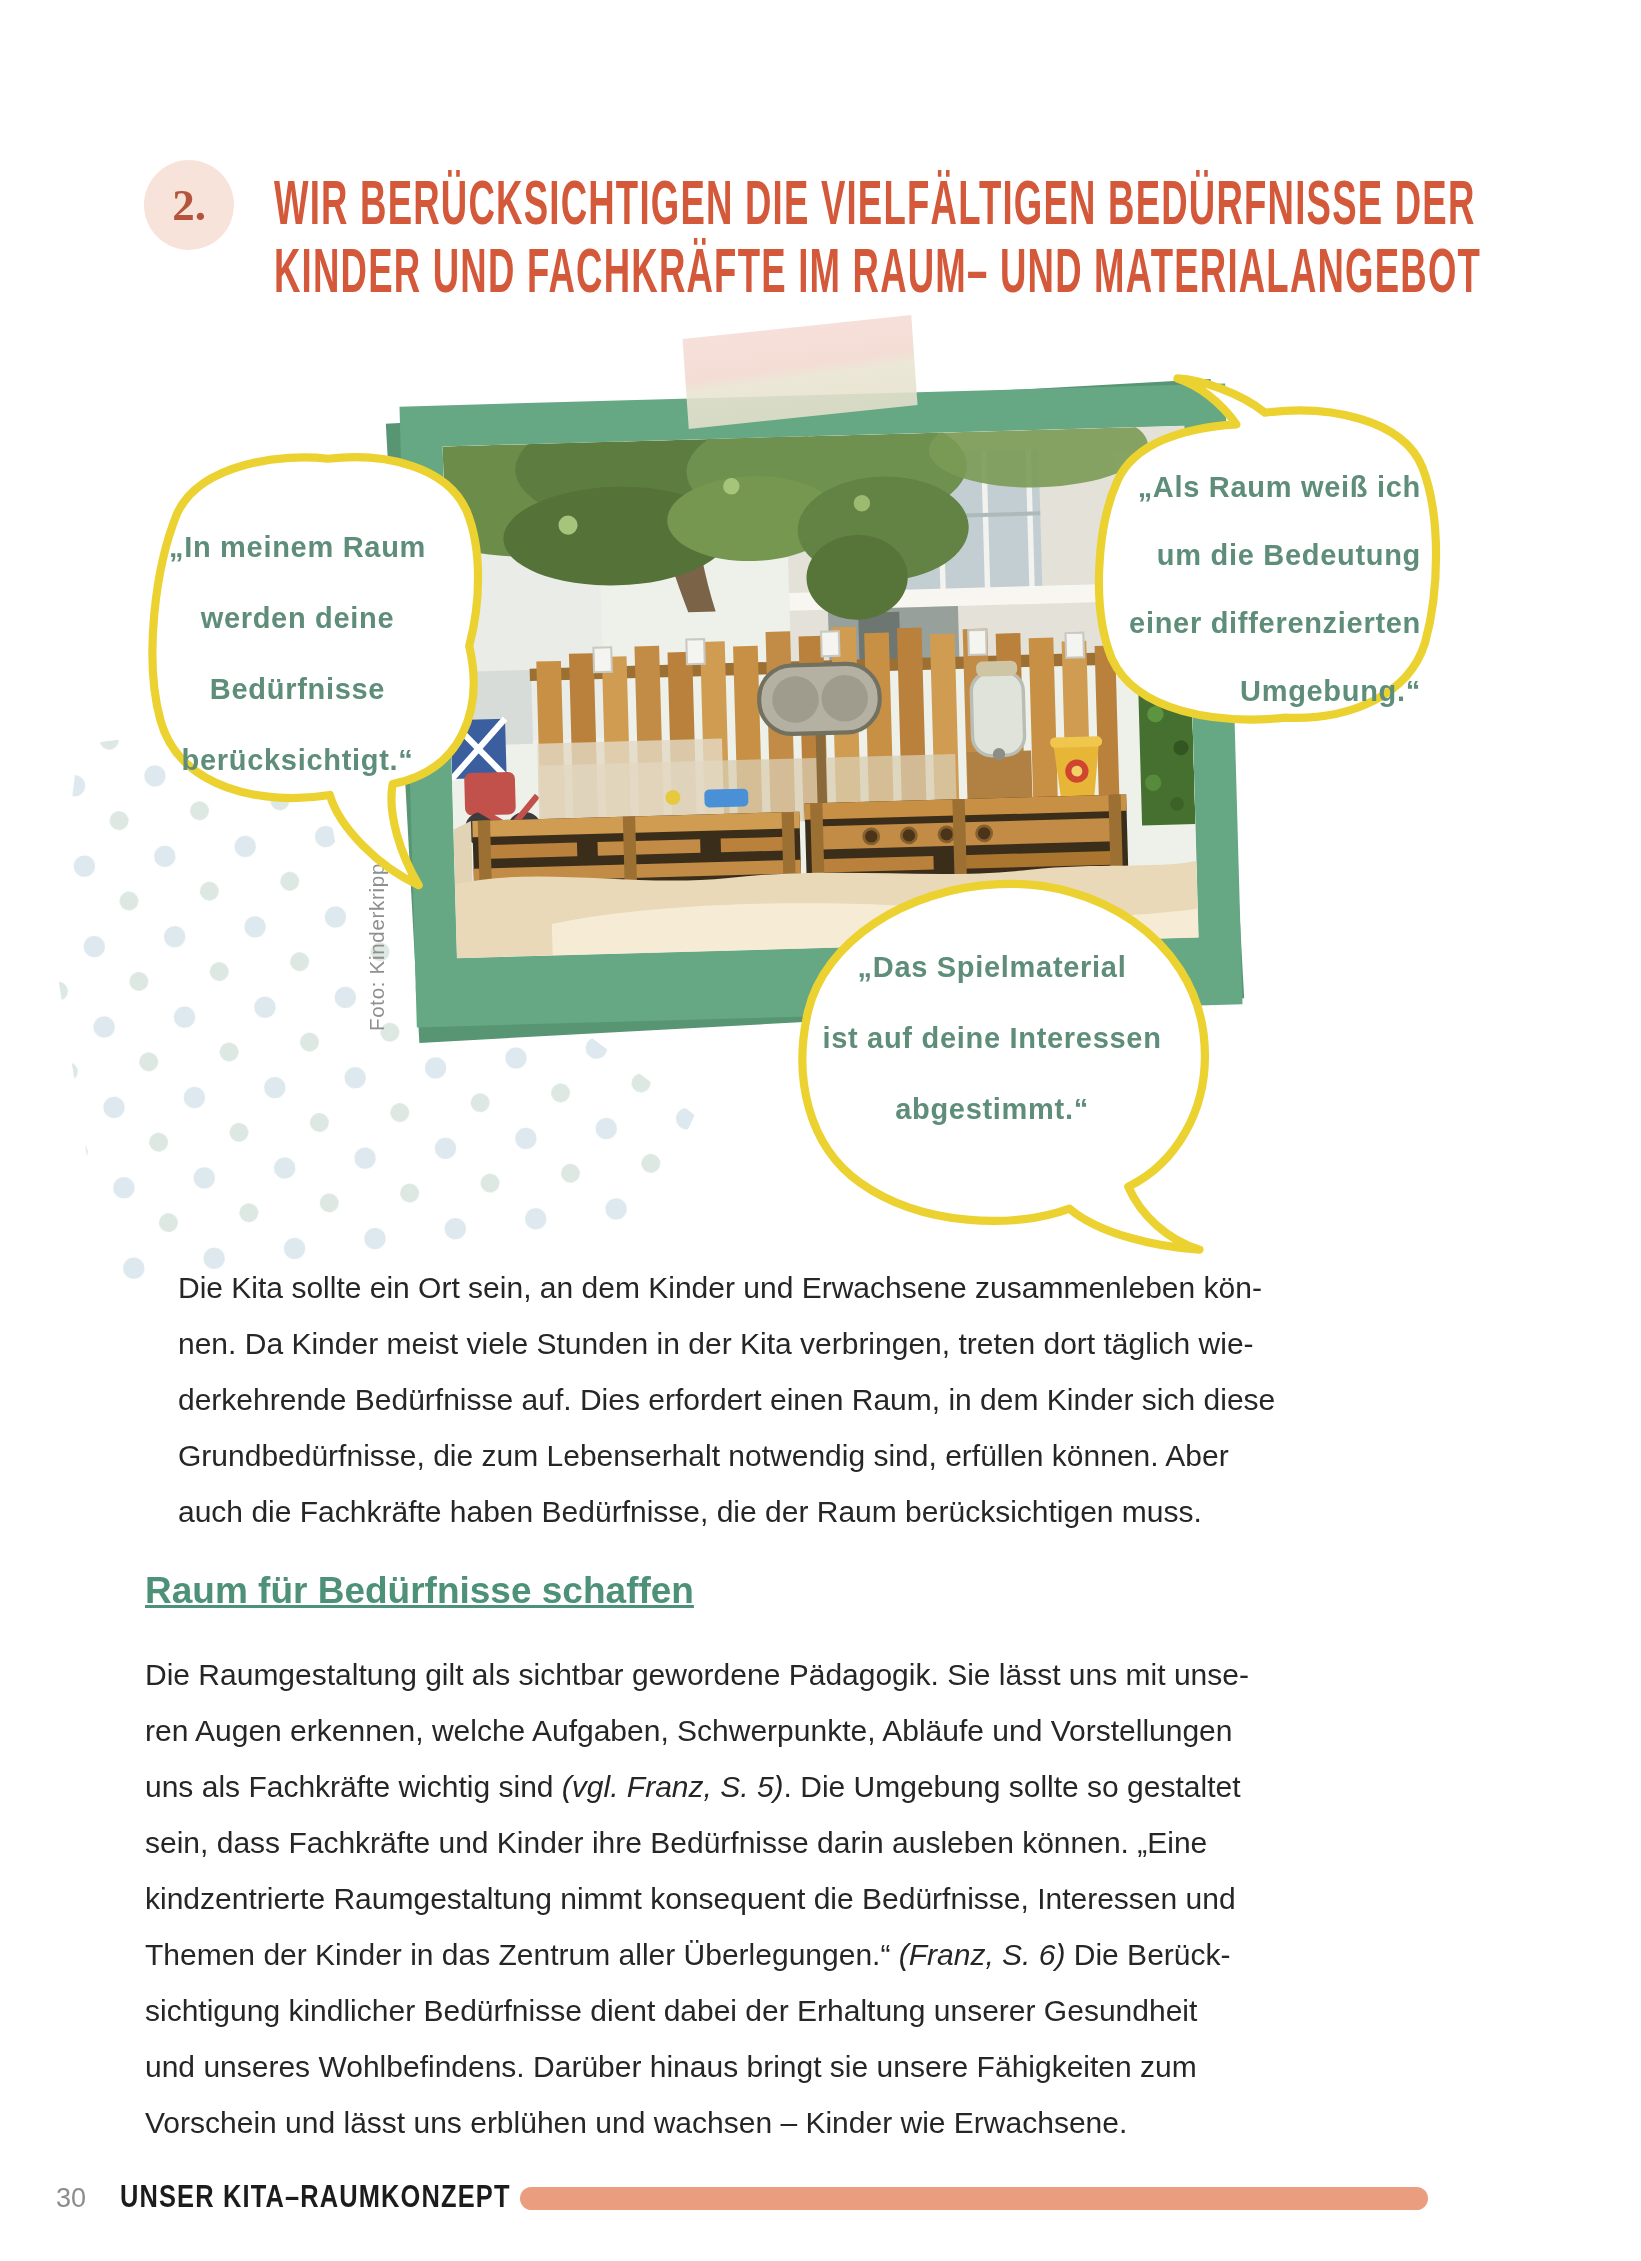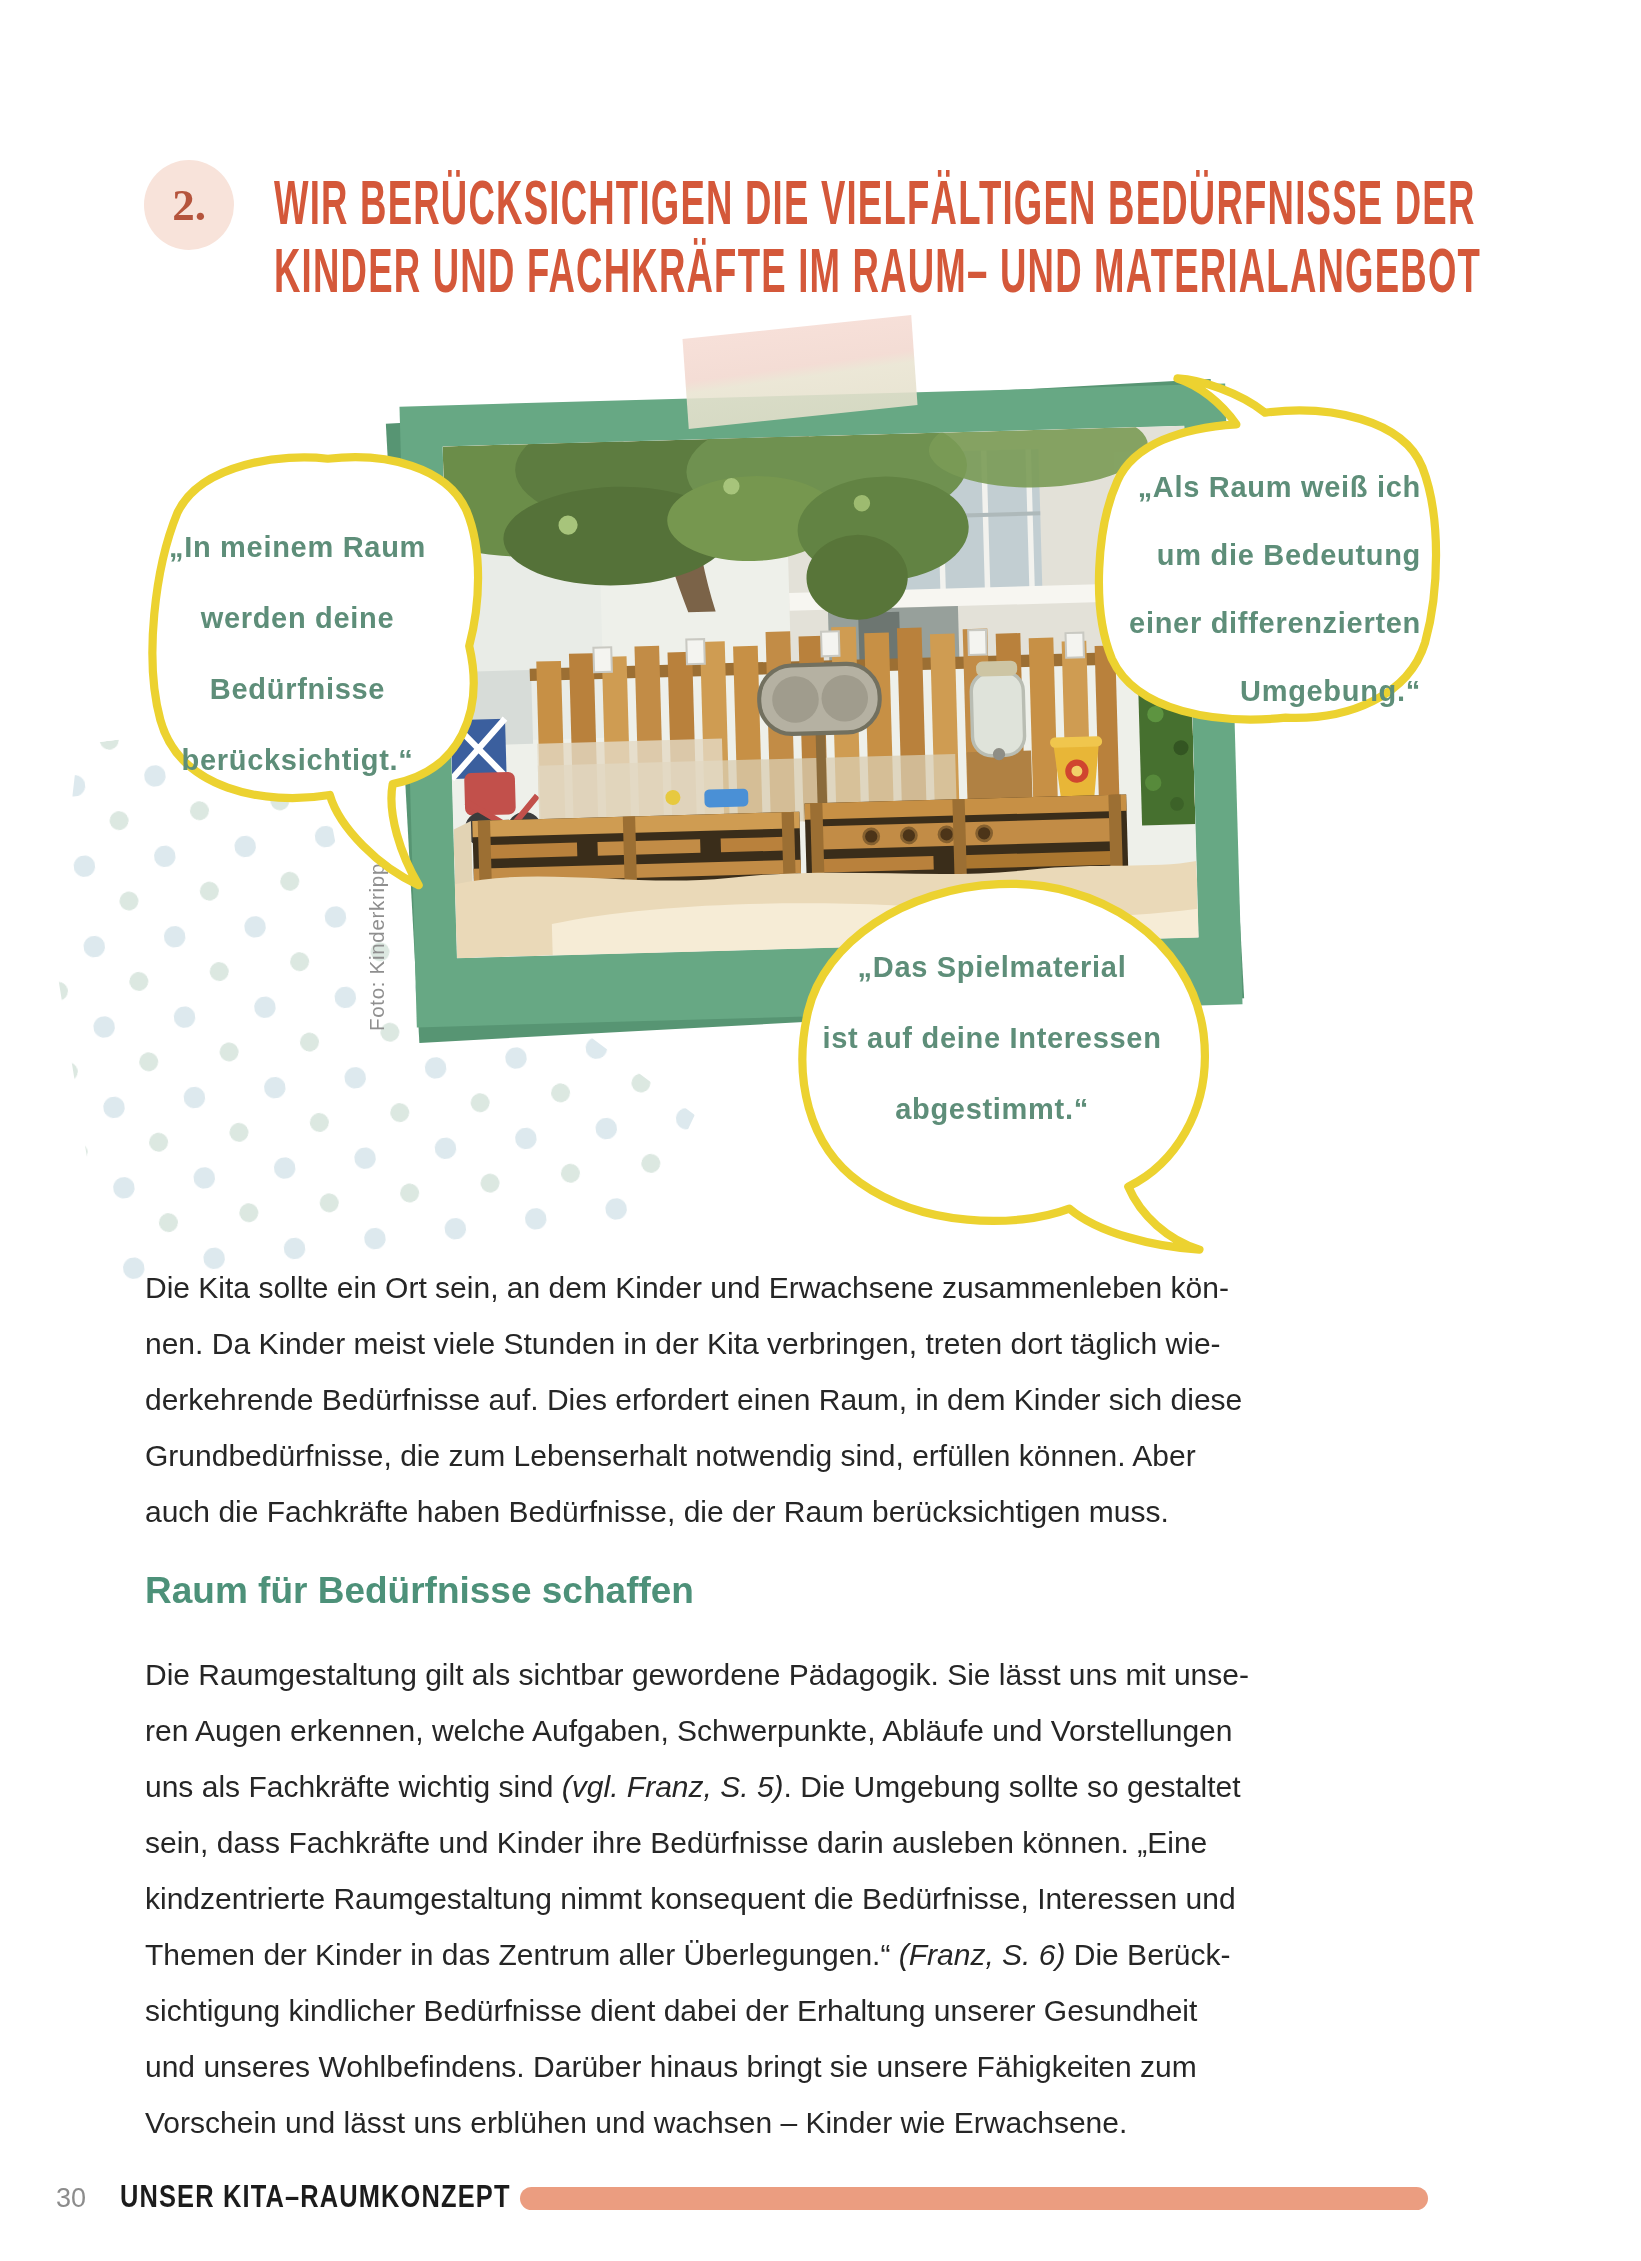--- a/index.html
+++ b/index.html
@@ -51,23 +51,23 @@
   .bubble-text{position:absolute;text-align:center;white-space:pre-line;
     color:var(--quote_green);font-weight:bold;font-size:29px;letter-spacing:0.7px;}
   .bt-left{left:116px;top:512px;width:363px;line-height:71px;}
   .bt-right{left:1093px;top:453px;width:328px;line-height:68px;text-align:right;}
   .bt-bottom{left:787px;top:932px;width:410px;line-height:71px;}
 
   
   .par{position:absolute;left:145px;width:1409px;white-space:pre-line;
     color:var(--body_text);font-size:30px;line-height:56px;}
   .par .it{font-style:italic;}
-  .par1{top:1260px;}
+  .par1{top:1260px;margin-left:33px;}
   .section-heading{position:absolute;left:145px;top:1570px;color:var(--subheading_teal);
-    font-weight:bold;font-size:37px;}
+    font-weight:bold;font-size:37px;text-decoration:underline;}
   .par2{top:1647px;}
 
   
   .footer-pagenum{position:absolute;left:56px;top:2183px;font-size:27px;color:var(--pagenum_gray);}
   .footer-label{position:absolute;left:120px;top:2179px;font-size:31px;font-weight:bold;
     letter-spacing:1.4px;color:#1c1c1c;white-space:nowrap;transform:scaleX(0.82);transform-origin:left center;}
   .footer-bar{position:absolute;left:520px;top:2187px;width:908px;height:23px;border-radius:11.6px;
     background:var(--footer_bar);}
 </style>
 </head>

